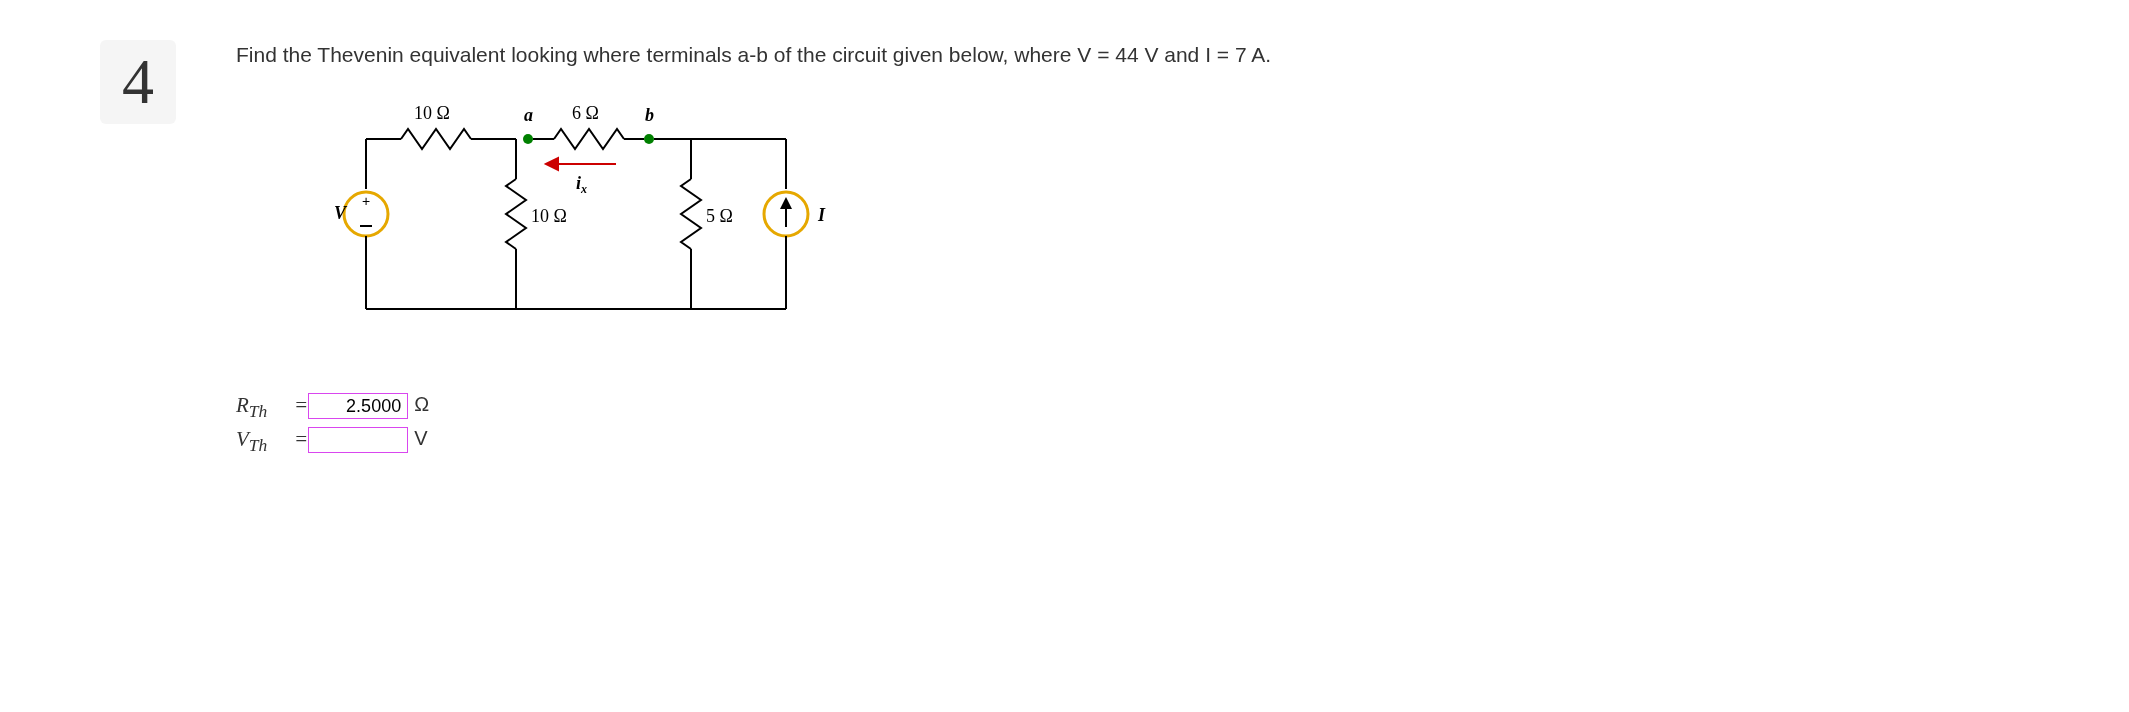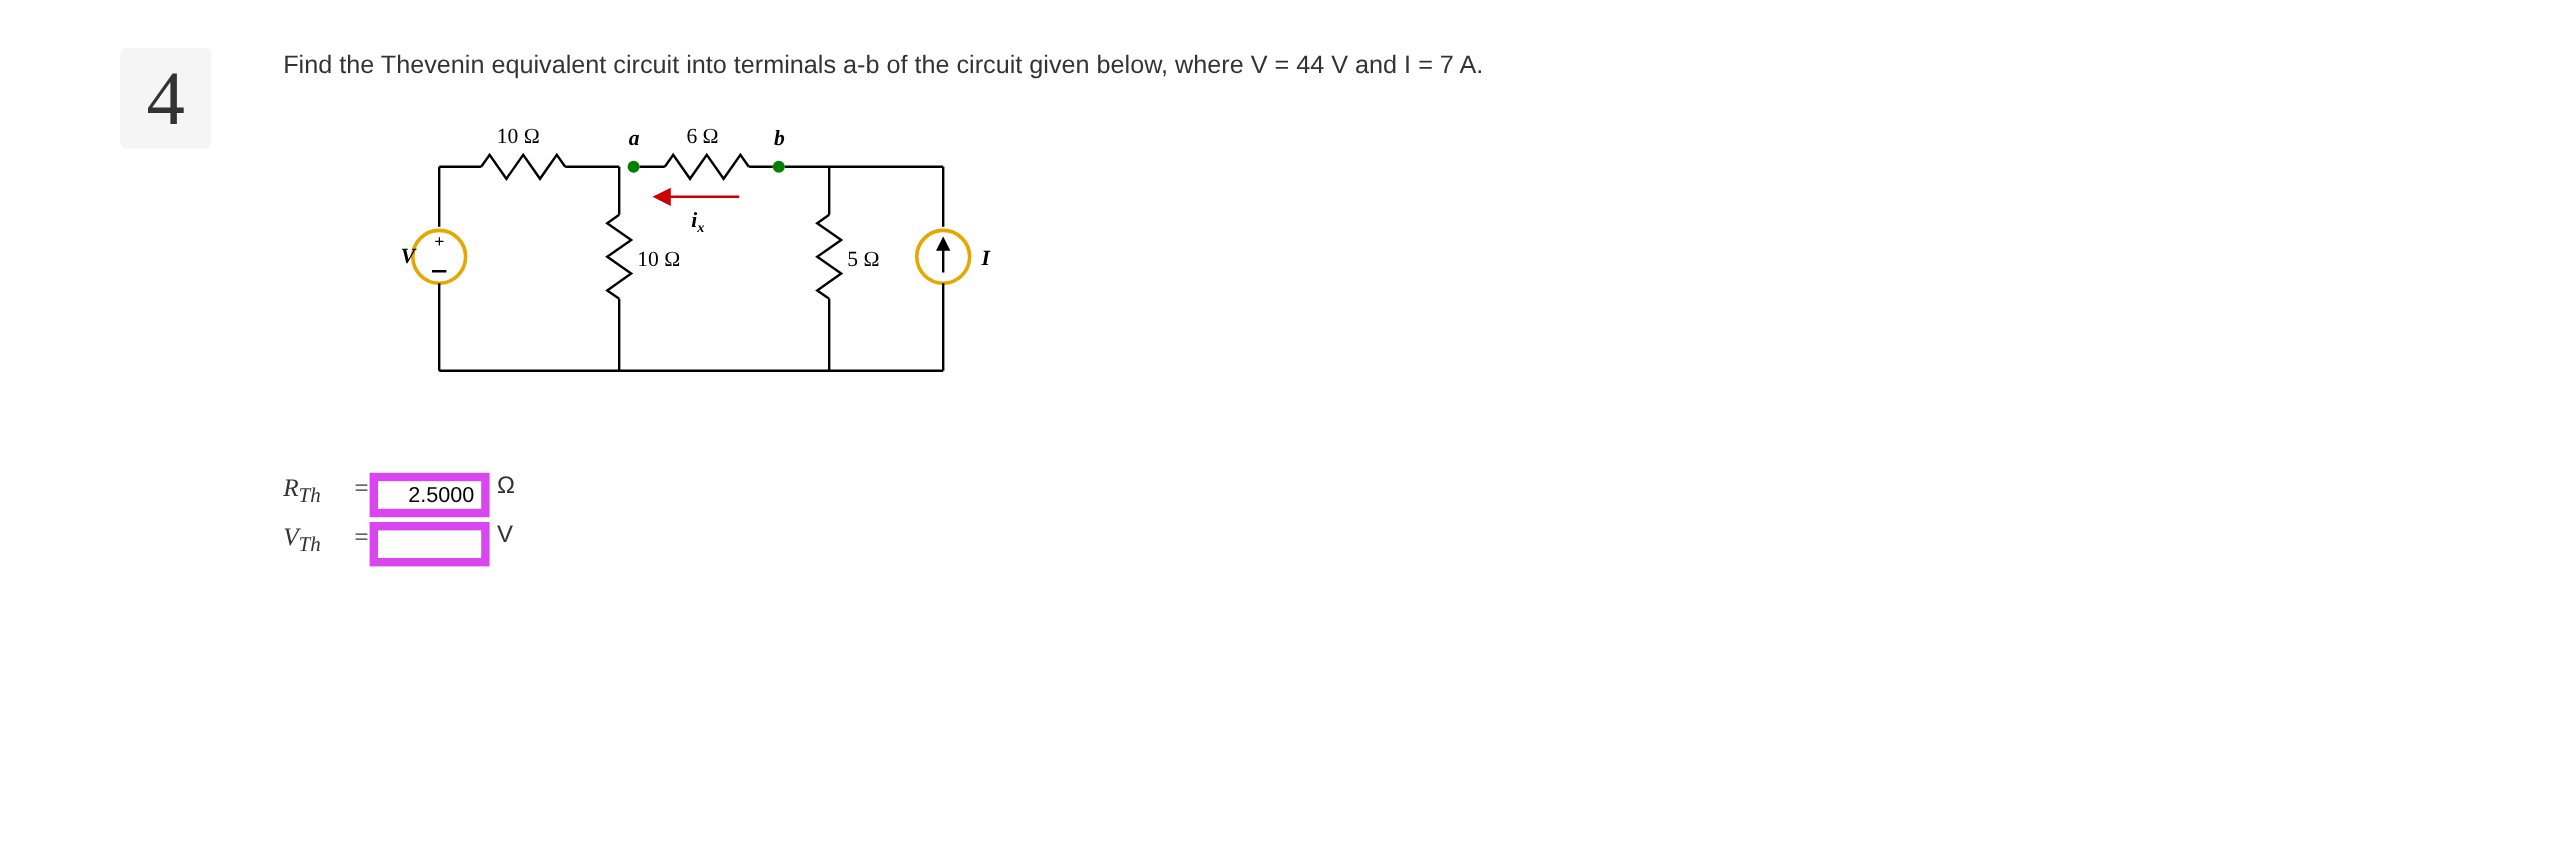--- a/index.html
+++ b/index.html
@@ -45,23 +45,23 @@
       display: flex;
       align-items: flex-start;
       margin-bottom: 4px;
     }
     .ans-label { min-width: 58px; display: inline-block; }
     .ans-input {
       font-family: Arial, sans-serif;
       font-style: normal;
       font-size: 18px;
       width: 100px;
-      height: 37px;
+      height: 26px;
       padding: 2px 6px;
-      border: 7px solid #d946ef;
+      border: 1px solid #d946ef;
       text-align: right;
     }
     .ans-unit {
       font-style: normal;
       font-family: Arial, sans-serif;
       margin-left: 6px;
       font-size: 20px;
     }
     
     .c-label { font-family: 'Times New Roman', Georgia, serif; font-size: 18px; fill: #000; }
@@ -74,21 +74,21 @@
     .term    { fill: #008000; }
   </style>
 </head>
 <body>
 
 <div class="container">
   <div class="qnum">4</div>
 
   <div class="content">
     <p class="prompt">
-      <span>Find the Thevenin equivalent circuit into terminals </span><span class="ital">a-b</span><span> of the circuit given below, where </span><span class="ital">V</span><span> = 44 V and </span><span class="ital">I</span><span> = 7 A.</span>
+      <span>Find the Thevenin equivalent looking where terminals </span><span class="ital">a-b</span><span> of the circuit given below, where </span><span class="ital">V</span><span> = 44 V and </span><span class="ital">I</span><span> = 7 A.</span>
     </p>
 
     <div class="circuit">
       <svg width="560" height="260">
 
         <line class="wire" x1="70" y1="50" x2="105" y2="50"></line>
         <path class="reswire" d="M105 50 L112 40 L126 60 L140 40 L154 60 L168 40 L175 50"></path>
         <line class="wire" x1="175" y1="50" x2="220" y2="50"></line>
         <text class="c-label" x="118" y="30">10 Ω</text>
 

